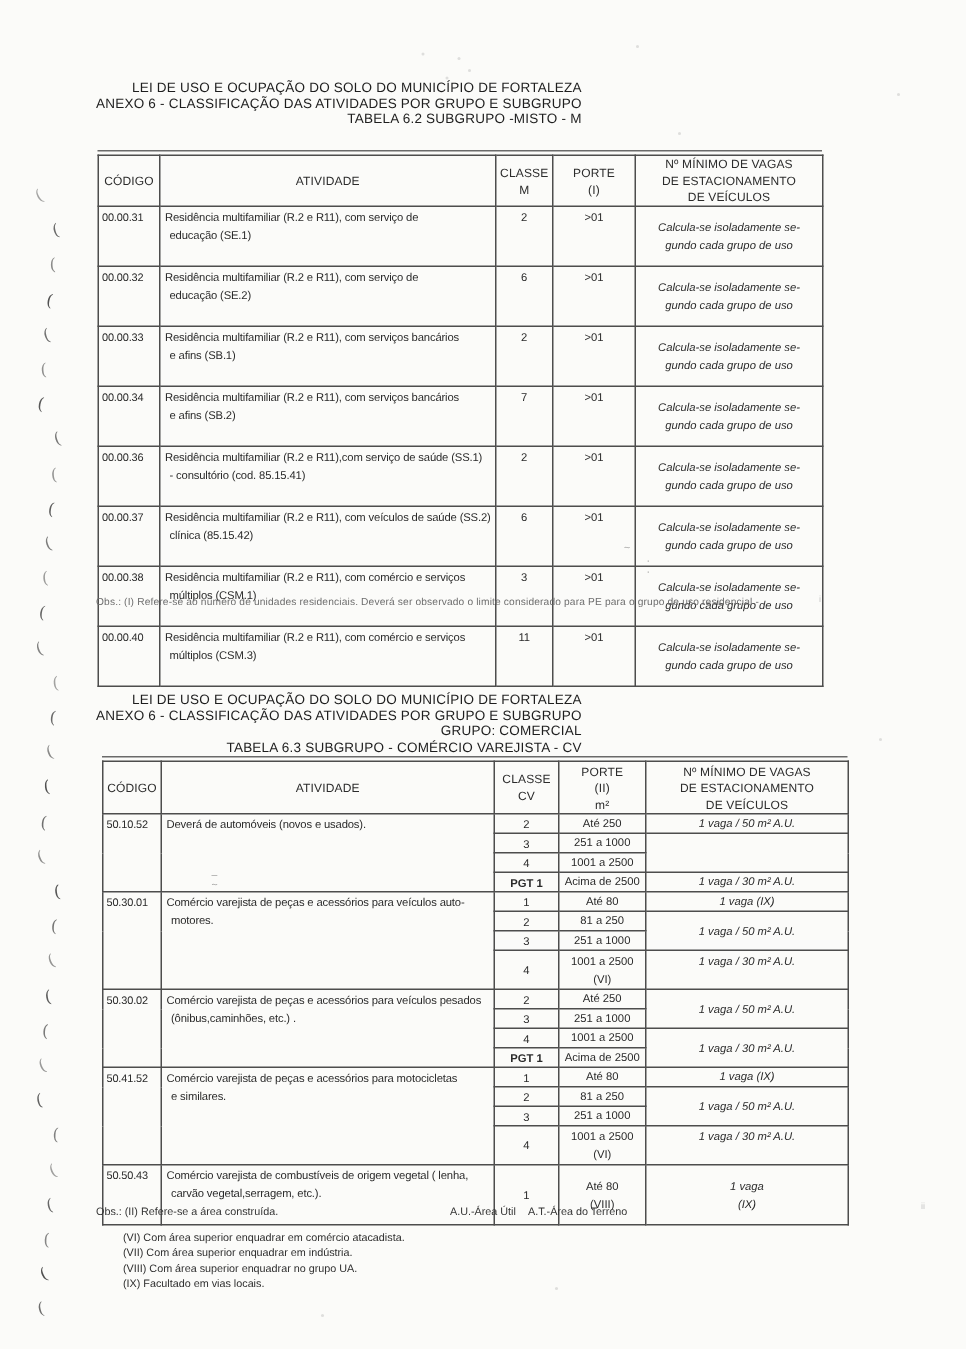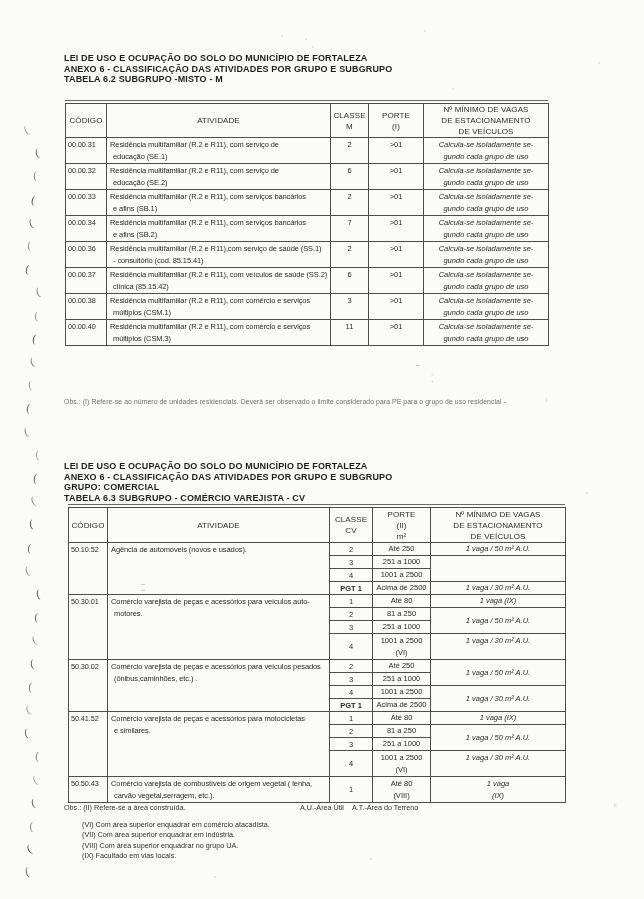--- a/index.html
+++ b/index.html
@@ -5,30 +5,30 @@
   * { margin:0; padding:0; box-sizing:border-box; }
   html,body { width:644px; height:899px; }
   body {
     position:relative; overflow:hidden;
     background:#fbfbf9;
     font-family:"Liberation Sans", sans-serif;
     color:#262626;
     -webkit-font-smoothing:antialiased;
   }
   .abs { position:absolute; }
-  .title-block { position:absolute; font-weight:bold; font-size:9px; line-height:10.5px; letter-spacing:0.15px; color:#1e1e1e; white-space:nowrap; }
+  .title-block { position:absolute; font-weight:normal; font-size:9px; line-height:10.5px; letter-spacing:0.15px; color:#1e1e1e; white-space:nowrap;text-align:right; }
   .rule { position:absolute; border-top:1px solid #6a6a6a; height:0; }
 
   table { position:absolute; border-collapse:collapse; table-layout:fixed; background:transparent; }
   td, th { border:1px solid #4d4d4d; padding:0; overflow:hidden; font-weight:normal; vertical-align:middle; }
   th { font-size:8px; color:#2c2c2c; text-align:center; letter-spacing:0.1px; }
   th div { line-height:11px; }
   td { font-size:7.5px; color:#2a2a2a; }
   td.codigo { vertical-align:top; text-align:left; padding:2px 0 0 2px; font-size:7.3px; letter-spacing:-0.1px; }
-  td.ativ { vertical-align:top; padding:1px 0 0 3px; letter-spacing:-0.1px; }
+  td.ativ { vertical-align:top; padding:1px 0 14px 3px; letter-spacing:-0.1px; }
   td.ativ div { line-height:12px; white-space:nowrap; }
   td.ativ div.l2 { padding-left:3px; }
   td.center { text-align:center; }
   td.vtext { text-align:center; }
   td.vtext div { line-height:12px;font-style:italic; }
   td.vtop { vertical-align:top; padding-top:1px; }
   td.porte { text-align:center; }
   td.porte div { line-height:12px; }
   td.bold { font-weight:bold; }
 
@@ -267,21 +267,21 @@
             <div>Nº MÍNIMO DE VAGAS</div>
             <div>DE  ESTACIONAMENTO</div>
             <div>DE VEÍCULOS</div>
           </th>
         </tr>
       </thead>
     <tbody id="t2-body">
         <tr style="height: 13px;">
           <td class="codigo" rowspan="4">50.10.52</td>
           <td class="ativ" rowspan="4">
-            <div>Agência de automóveis (novos e usados).</div>
+            <div>Deverá de automóveis (novos e usados).</div>
           </td>
           <td class="center">2</td>
           <td class="porte">
             <div>Até 250</div>
           </td>
           <td class="vtext" rowspan="1">
             <div>1 vaga / 50 m² A.U.</div>
           </td>
         </tr>
         <tr style="height: 13px;">

